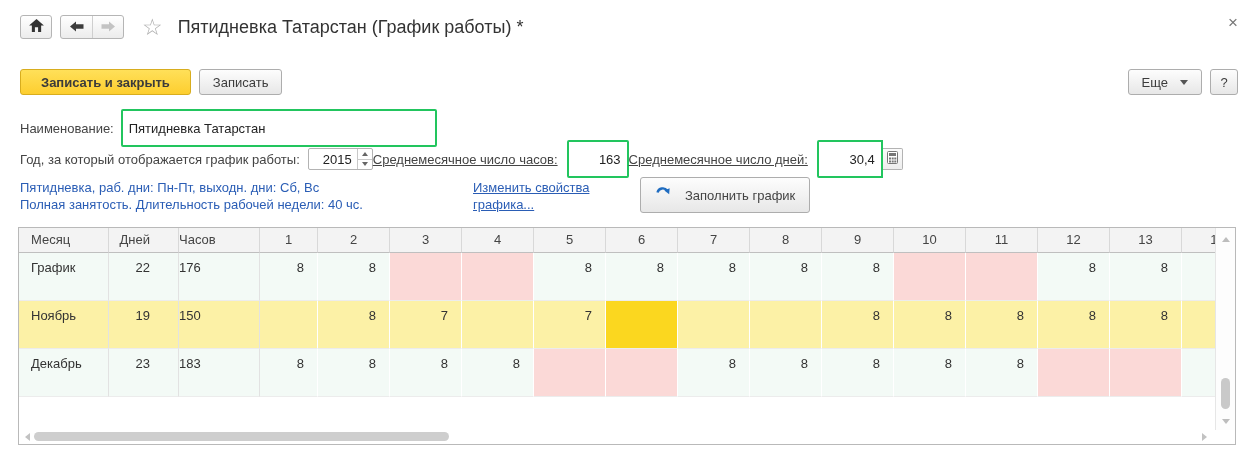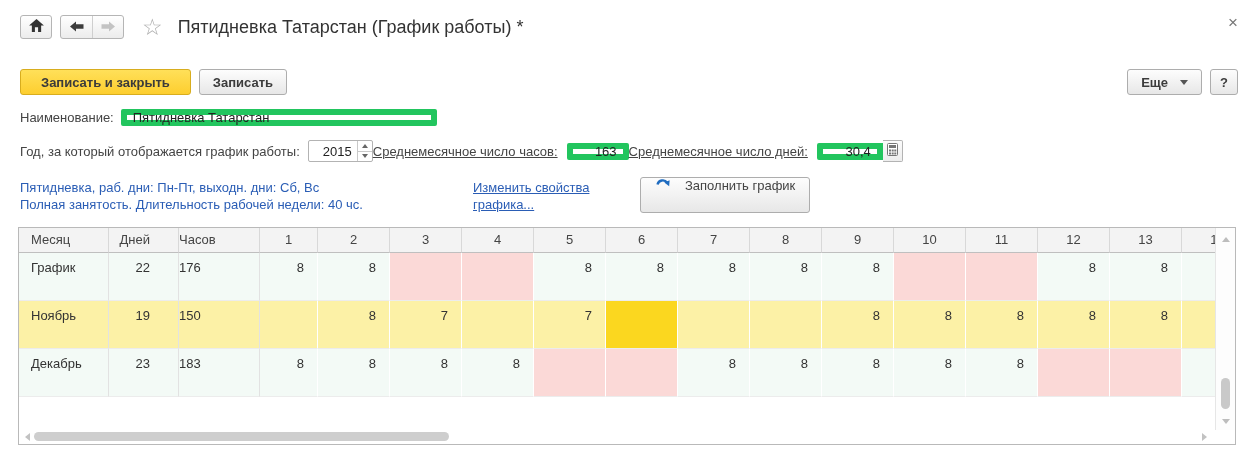--- a/index.html
+++ b/index.html
@@ -21,34 +21,34 @@
   .star { margin-left: 18px; font-size: 23px; color: #aeaeae; line-height: 23px; cursor: pointer; }
   .pagetitle { margin-left: 15px; font-size: 18px; color: #333; white-space: nowrap; }
   .closex { position: absolute; top: 16px; right: 16px; font-size: 17px;
     color: #777; cursor: pointer; line-height: 14px; }
 
   
   .cmdbar { position: absolute; top: 69px; left: 20px; right: 16px;
     display: flex; align-items: center; }
   .btn { height: 26px; padding: 0 13px; border: 1px solid #adadad; border-radius: 3px;
     background: linear-gradient(#fdfdfd,#e7e7e7); color: #3c3c3c; font-size: 13px;
-    display: flex; align-items: center; cursor: pointer; white-space: nowrap; font-weight: bold; }
+    display: flex; align-items: center; cursor: pointer; white-space: nowrap; }
   .btn + .btn { margin-left: 8px; }
   .btn-primary { background: linear-gradient(#ffe059,#fdce2f); border-color: #d8ad1e;
     font-weight: bold; color: #3b3b3b; padding: 0 20px; }
   .btn .ic { margin-right: 7px; display: inline-flex; }
   .spacer { flex: 1; }
   .caret { width: 0; height: 0; border-left: 4px solid transparent;
     border-right: 4px solid transparent; border-top: 5px solid #555; margin-left: 12px; }
   .helpbtn { width: 28px; justify-content: center; padding: 0; margin-left: 9px; }
 
   
   .row-name { position: absolute; top: 109px; left: 20px; display: flex; align-items: center; }
   .lbl { color: #444; }
-  .tin { height: 17px; border: 6px solid #22c55e; border-radius: 2px; background: #fff;
+  .tin { height: 38px; border: 2px solid #22c55e; border-radius: 2px; background: #fff;
     font-size: 13px; color: #222; padding: 0 6px; display: flex; align-items: center; }
   .name-in { width: 316px; margin-left: 7px; }
   .row-year { position: absolute; top: 140px; left: 20px; display: flex; align-items: center; }
   .spinwrap { display: flex; margin-left: 8px; border: 1px solid #b3b3b3; border-radius: 2px;
     height: 22px; background: #fff; }
   .spinval { width: 48px; display: flex; align-items: center; justify-content: flex-end;
     padding-right: 5px; color: #222; }
   .spinbtns { width: 15px; border-left: 1px solid #c9c9c9; display: flex;
     flex-direction: column; }
   .spb { flex: 1; display: flex; align-items: center; justify-content: center; cursor: pointer; }
@@ -63,21 +63,21 @@
     display: flex; align-items: center; justify-content: center; cursor: pointer; }
   .ml10 { margin-left: 0; text-decoration: underline; }
 
   
   .inforow { position: absolute; top: 179px; left: 20px; right: 16px; display: flex; }
   .summary { width: 453px; color: #2a5db5; line-height: 17px; }
   .editlink { width: 160px; color: #2a5db5; line-height: 17px; text-decoration: underline;
     cursor: pointer; }
   .fillbtn { margin-left: 7px; margin-top: -2px; width: 170px; height: 36px;
     border: 1px solid #adadad; border-radius: 3px; background: linear-gradient(#fdfdfd,#e7e7e7);
-    display: flex; align-items: flex-start; cursor: pointer; }
+    display: flex; align-items: center; cursor: pointer; }
   .fillbtn .ic { margin: 0 14px 0 14px; }
 
   
   .grid { position: absolute; top: 227px; left: 18px; width: 1218px; height: 218px;
     border: 1px solid #b9b9b9; background: #fff; }
   .gview { position: absolute; left: 0; top: 0; right: 20px; bottom: 14px; overflow: hidden; }
   .grow { display: flex; width: 1240px; }
   .ghead .gc { height: 25px; background: #f3f3f3; border-right: 1px solid #d8d8d8;
     border-bottom: 1px solid #bfbfbf; color: #444; padding-top: 4px; }
   .gc { flex: 0 0 auto; font-size: 13px; }

